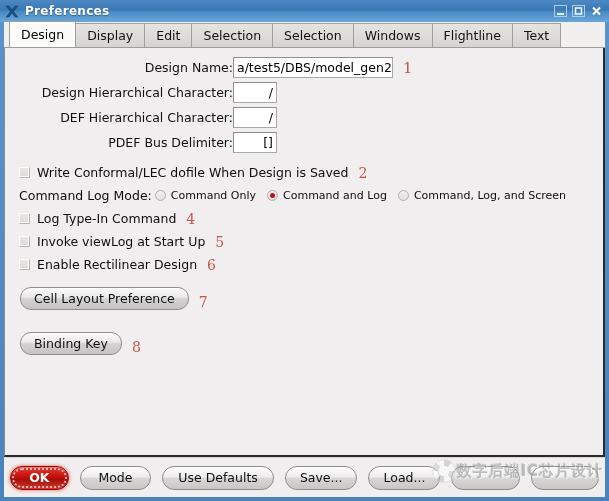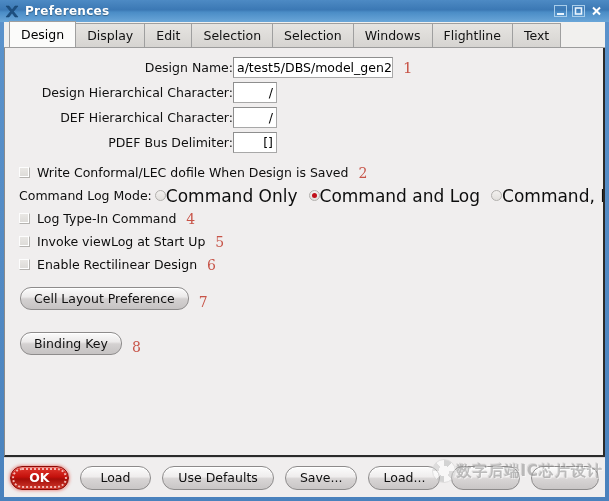--- a/index.html
+++ b/index.html
@@ -182,21 +182,21 @@
   
   .radio-row {
     display: flex;
     align-items: center;
     height: 21px;
     padding-left: 14px;
     margin-bottom: 2px;
   }
   .radio-label { font-size: 12.5px; color: #0d0d0d; white-space: nowrap; }
   .radio-opt { display: flex; align-items: center; margin-left: 3px; cursor: pointer; }
-  .radio-opt .txt { font-size: 17px; color: #0d0d0d; margin-right: 8px; white-space: nowrap; }
+  .radio-opt .txt { font-size: 11px; color: #0d0d0d; margin-left: 5px; margin-right: 8px; white-space: nowrap; }
   .rdot {
     width: 11px; height: 11px;
     flex: 0 0 11px;
     border-radius: 50%;
     background: linear-gradient(to bottom, #f2f0ee, #e2e0dd);
     border: 1px solid #b2b0ad;
     position: relative;
   }
   .rdot.on::after {
     content: "";
@@ -445,21 +445,21 @@
       <span class="annot">8</span>
     </div>
 
   </div>
 
   <div class="bottombar">
     <div class="bbtn ok">
         <span>OK</span>
       </div>
     <div class="bbtn w-apply">
-        <span>Load</span>
+        <span>Mode</span>
       </div>
     <div class="bbtn w-defaults">
         <span>Use Defaults</span>
       </div>
     <div class="bbtn w-save">
         <span>Save...</span>
       </div>
     <div class="bbtn w-load">
         <span>Load...</span>
       </div>

